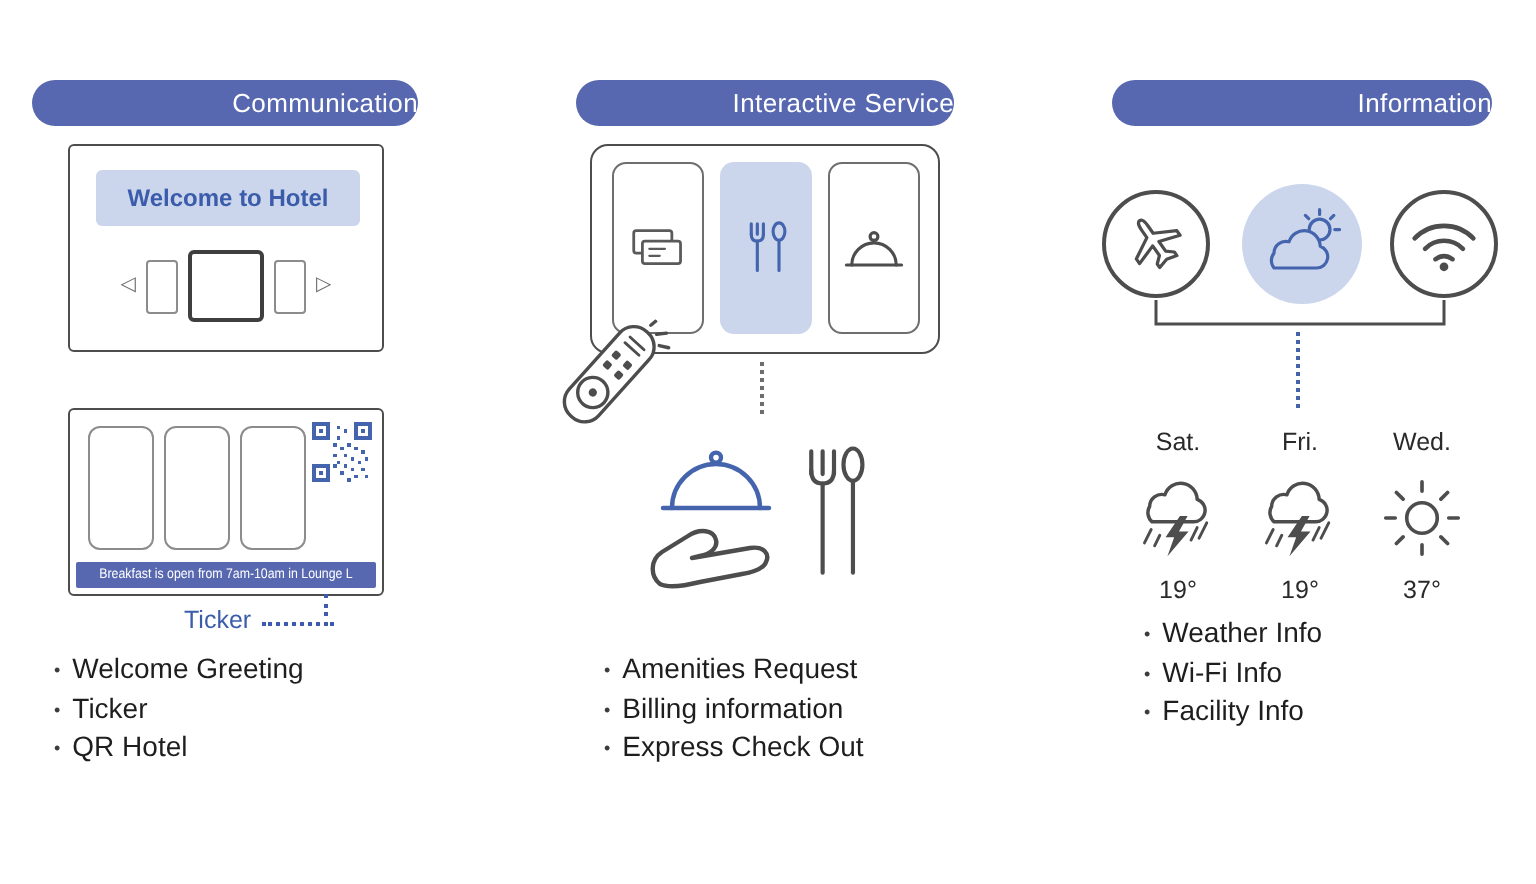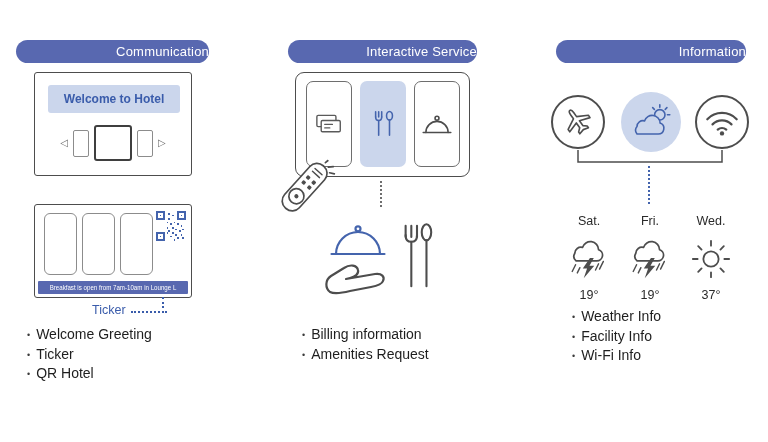--- a/index.html
+++ b/index.html
@@ -199,22 +199,23 @@
     <g fill="none" stroke="#4d4d4d" stroke-width="2.2" stroke-linecap="round">
       <path d="M5 6 v12 M11 6 v12 M17 6 v12"></path>
       <path d="M5 16 q0 7 6 7 q6 0 6 -7"></path>
       <path d="M11 23 v47"></path>
       <ellipse cx="27" cy="13" rx="5" ry="8.5"></ellipse>
       <path d="M27 21.5 v48.5"></path>
     </g>
   </svg>
 
   <ul class="bullets" style="left:302px;top:326px">
+    <li>Amenities Request</li>
     <li>Billing information</li>
-    <li>Amenities Request</li>
+    <li>Express Check Out</li>
   </ul>
 
   <div class="pill" style="left:556px;width:190px">
     <span>Information</span>
   </div>
 
   <div class="circle" style="left:551px;top:95px;width:54px;height:54px;border:2px solid #4d4d4d">
     <svg width="38" height="38" viewBox="0 0 40 40">
       <g transform="rotate(-35 20 20)" fill="none" stroke="#4d4d4d" stroke-width="1.7" stroke-linejoin="round">
         <path d="M20 5 C21.6 5 22 7.5 22 9.5 L22 14.5 L33 20.5 L33 23.5 L22 19.8 L22 26 L25.5 29 L25.5 31.3
@@ -285,17 +286,17 @@
           <circle cx="22" cy="22" r="8"></circle>
           <path d="M22 3 V8 M22 36 V41 M3 22 H8 M36 22 H41 M8.6 8.6 L12.1 12.1 M31.9 31.9 L35.4 35.4 M35.4 8.6 L31.9 12.1 M12.1 31.9 L8.6 35.4"></path>
         </g>
       </svg>
     </div>
     <div class="fc-temp">37°</div>
   </div>
 
   <ul class="bullets" style="left:572px;top:308px">
     <li>Weather Info</li>
+    <li>Wi-Fi Info</li>
     <li>Facility Info</li>
-    <li>Wi-Fi Info</li>
   </ul>
 
 </div>
 
 </body></html>

